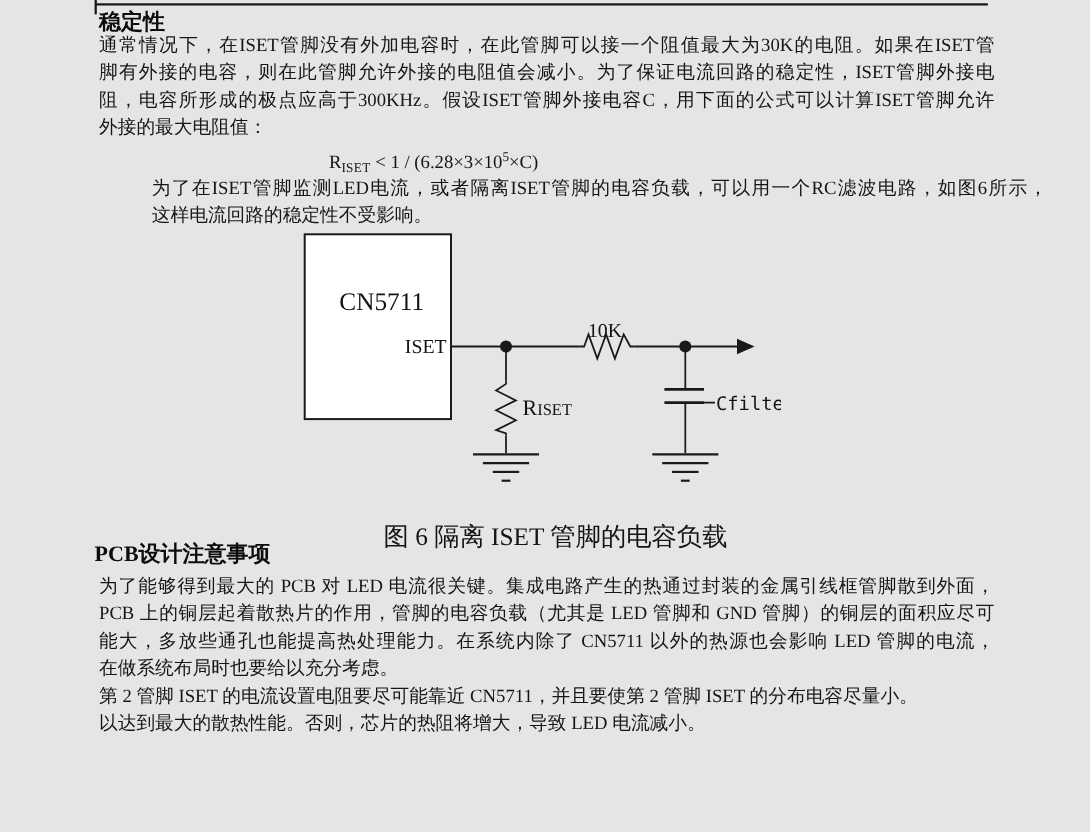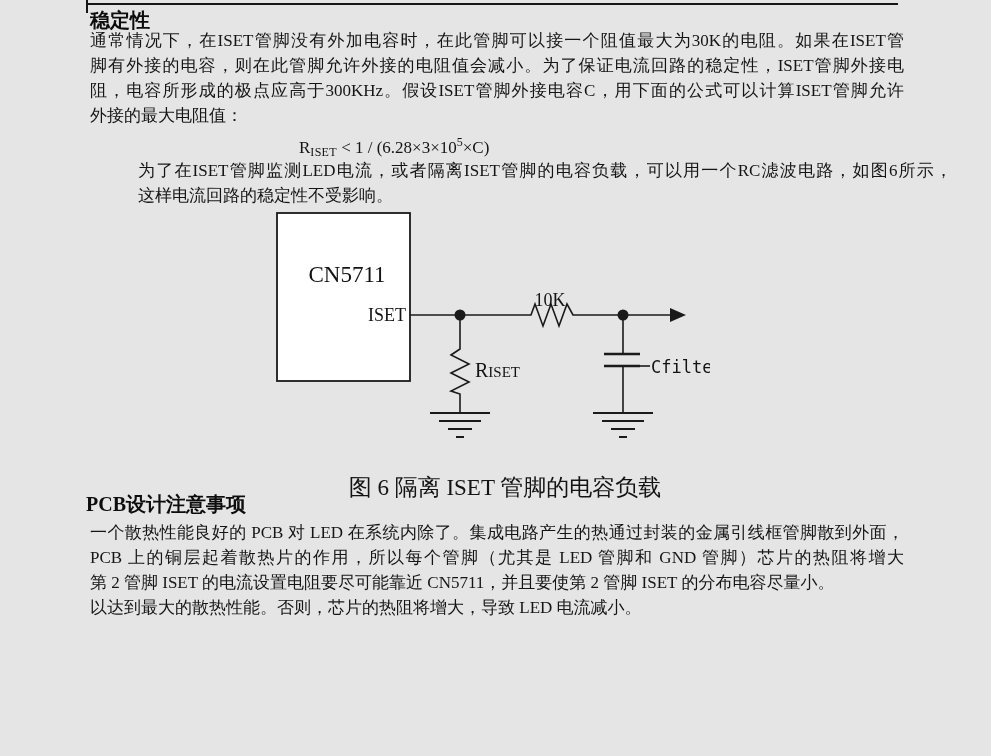--- a/index.html
+++ b/index.html
@@ -114,19 +114,21 @@
       <line x1="611" y1="429" x2="635" y2="429"></line>
       <line x1="619" y1="437" x2="627" y2="437"></line>
     </g>
   </svg>
 
   <div class="abs fig-caption">图 6 隔离 ISET 管脚的电容负载</div>
 
   <div class="abs heading h-pcb">PCB设计注意事项</div>
 
   <div class="abs body-col para-pcb">
-    <div class="txtline jl">一个散热性能良好的 PCB 对 LED 在系统内除了。集成电路产生的热通过封装的金属引线框管脚散到外面，</div>
-    <div class="txtline jl">PCB 上的铜层起着散热片的作用，所以每个管脚（尤其是 LED 管脚和 GND 管脚）芯片的热阻将增大</div>
+    <div class="txtline jl">为了能够得到最大的 PCB 对 LED 电流很关键。集成电路产生的热通过封装的金属引线框管脚散到外面，</div>
+    <div class="txtline jl">PCB 上的铜层起着散热片的作用，管脚的电容负载（尤其是 LED 管脚和 GND 管脚）的铜层的面积应尽可</div>
+    <div class="txtline jl">能大，多放些通孔也能提高热处理能力。在系统内除了 CN5711 以外的热源也会影响 LED 管脚的电流，</div>
+    <div class="txtline">在做系统布局时也要给以充分考虑。</div>
     <div class="txtline">第 2 管脚 ISET 的电流设置电阻要尽可能靠近 CN5711，并且要使第 2 管脚 ISET 的分布电容尽量小。</div>
     <div class="txtline">以达到最大的散热性能。否则，芯片的热阻将增大，导致 LED 电流减小。</div>
   </div>
 
 </div>
 
 </body></html>

